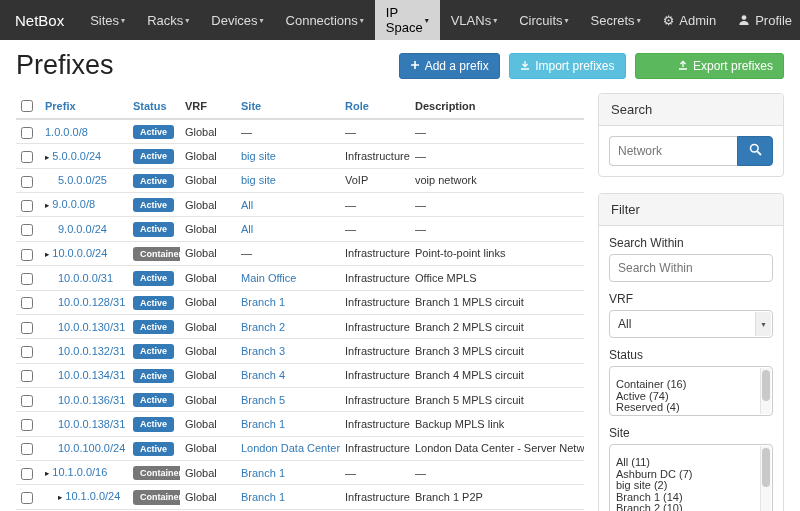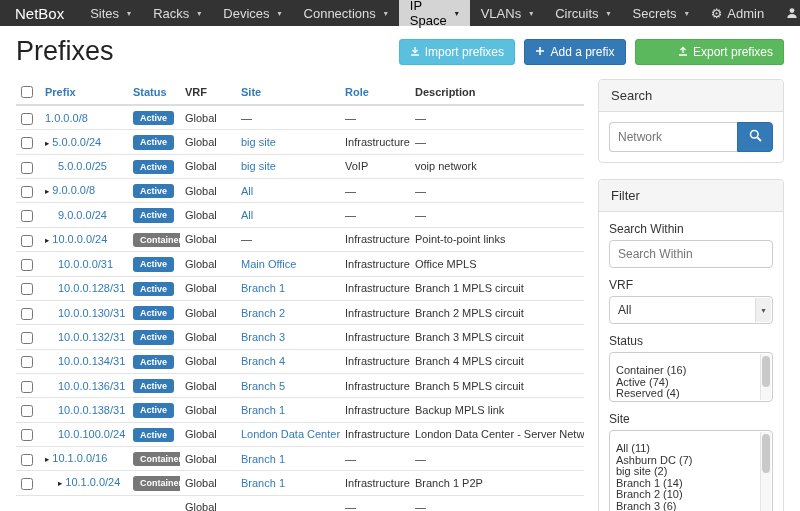--- a/index.html
+++ b/index.html
@@ -1,23 +1,23 @@
 <!DOCTYPE html>
 <html><head>
 <meta charset="utf-8">
 <style>
   * { box-sizing: border-box; margin: 0; padding: 0; }
   html,body { width: 800px; height: 511px; overflow: hidden; }
   body { font-family: "Liberation Sans", sans-serif; background: #fff; color: #333; }
 
   
-  .navbar { height: 26px; background: #333; display: flex; align-items: stretch; font-size: 13px; }
+  .navbar { height: 40px; background: #333; display: flex; align-items: stretch; font-size: 13px; }
   .brand { color: #fff; font-size: 15px; display: flex; align-items: center; padding: 0 15px; }
   .nav-left { display: flex; align-items: stretch; }
-  .nav-item { display: flex; align-items: center; gap: 8px; padding: 0 11px; color: #ddd; cursor: pointer; }
+  .nav-item { display: flex; align-items: center; gap: 2px; padding: 0 11px; color: #ddd; cursor: pointer; }
   .nav-item.active { background: #d4d4d4; color: #000000; }
   .caret { font-size: 8px; opacity: .85; }
   .nav-right { margin-left: auto; display: flex; align-items: stretch; }
   .nav-right .nav-item { gap: 5px; }
   .nav-ico { display: inline-flex; align-items: center; }
 
   
   .container { padding: 0 16px; }
   .page-head { display: flex; justify-content: space-between; align-items: center; padding: 10px 0 12px; }
   .page-title { font-size: 27px; font-weight: 400; color: #222; }
@@ -131,32 +131,32 @@
     </div>
 
   </div>
 </div>
 
 <div class="container">
 
   <div class="page-head">
     <div class="page-title">Prefixes</div>
     <div>
+      <button class="btn btn-primary">
+        <span><svg width="10" height="10" viewBox="0 0 10 10">
+              <path d="M5 1v8M1 5h8" stroke="#fff" stroke-width="1.6"></path>
+            </svg></span>
+        <span>Add a prefix</span>
+      </button>
       <button class="btn btn-info">
         <span><svg width="10" height="10" viewBox="0 0 10 10">
               <path d="M5 1v5M2.5 4L5 6.6 7.5 4" fill="none" stroke="#fff" stroke-width="1.3"></path>
               <path d="M1 9h8" stroke="#fff" stroke-width="1.5"></path>
             </svg></span>
         <span>Import prefixes</span>
-      </button>
-      <button class="btn btn-primary">
-        <span><svg width="10" height="10" viewBox="0 0 10 10">
-              <path d="M5 1v8M1 5h8" stroke="#fff" stroke-width="1.6"></path>
-            </svg></span>
-        <span>Add a prefix</span>
       </button>
       <button class="btn btn-success">
         <span><svg width="10" height="10" viewBox="0 0 10 10">
               <path d="M5 7V2M2.5 4L5 1.4 7.5 4" fill="none" stroke="#fff" stroke-width="1.3"></path>
               <path d="M1 9h8" stroke="#fff" stroke-width="1.5"></path>
             </svg></span>
         <span>Export prefixes</span>
       </button>
     </div>
   </div>

